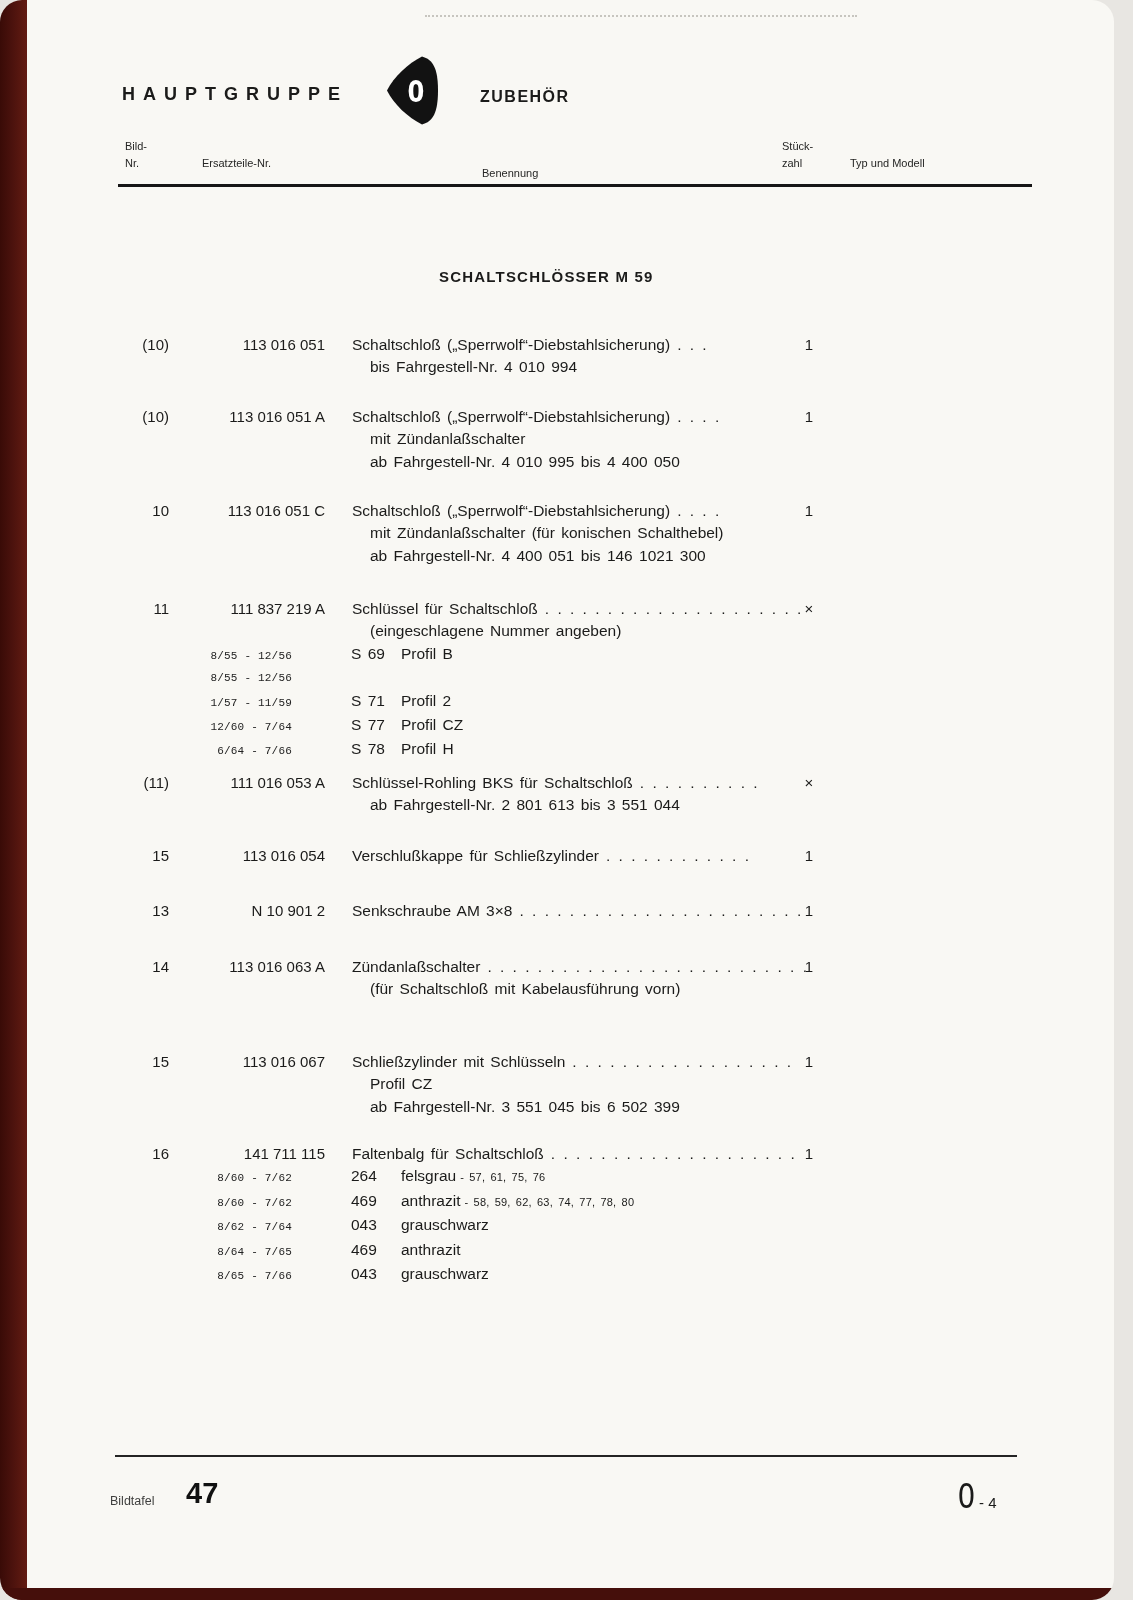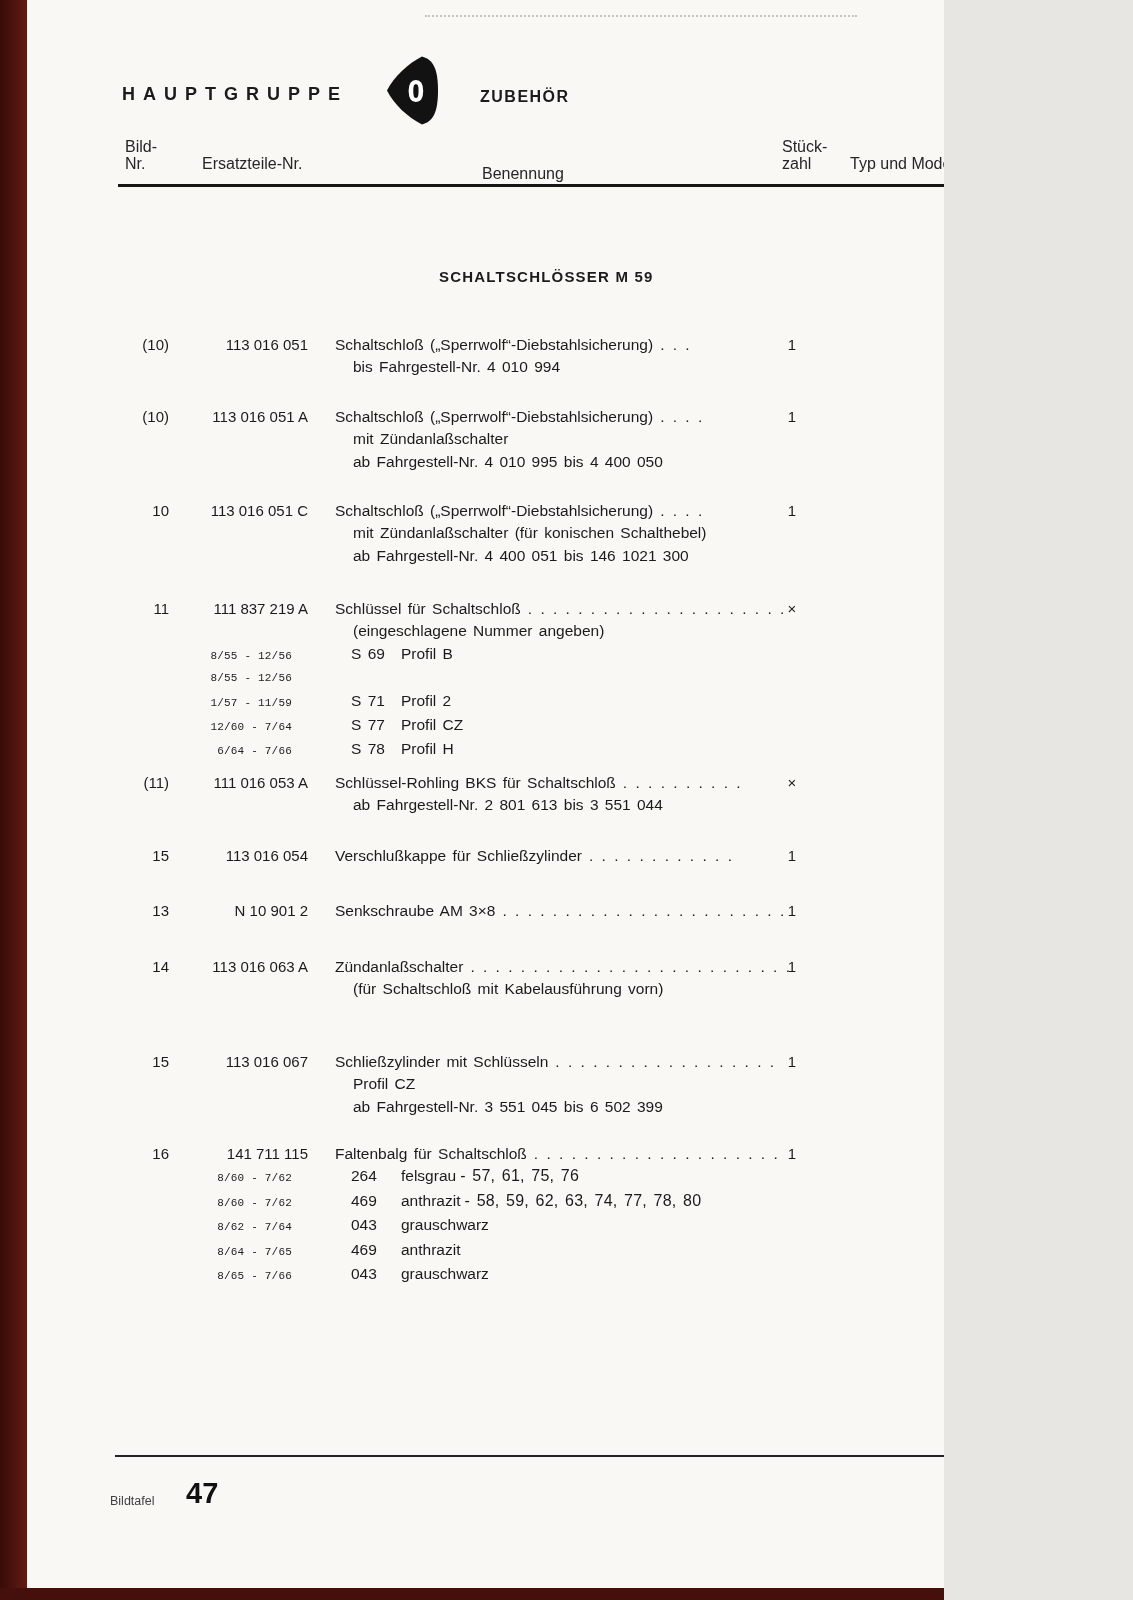--- a/index.html
+++ b/index.html
@@ -1,65 +1,66 @@
 <!DOCTYPE html>
 <html><head>
 <meta charset="utf-8">
 <style>
   html,body{margin:0;padding:0;background:#e8e6e2;}
   .page{
     position:relative;
-    width:944px;height:1600px;
+    width:1114px;height:1600px;
     background:#f9f8f4;
     font-family:"Liberation Sans","DejaVu Sans",sans-serif;
     color:#1b1b1a;
     overflow:hidden;
+    border-radius:22px;
   }
   
   .edge-left{position:absolute;left:0;top:0;width:27px;height:1600px;
     background:linear-gradient(90deg,#390b07 0%,#4b120d 45%,#5a1810 80%,#631b13 100%);}
   .edge-bottom{position:absolute;left:0;top:1588px;width:1133px;height:12px;background:#450f0b;}
   .scan-line{position:absolute;left:425px;top:15px;width:432px;height:0;
     border-top:2px dotted #b7b4ae;opacity:.75;}
 
   
   .h-title{position:absolute;left:122px;top:84px;font-size:18px;font-weight:bold;
     letter-spacing:8px;white-space:nowrap;}
   .badge{position:absolute;left:385px;top:55px;width:55px;height:71px;}
   .badge svg{display:block;width:55px;height:71px;}
   .badge-zero{position:absolute;left:0;top:0;width:55px;height:71px;
     display:flex;align-items:center;justify-content:center;padding-left:9px;box-sizing:border-box;
     color:#ffffff;font-family:"DejaVu Sans",sans-serif;font-weight:bold;font-size:31px;
     transform:scaleX(.78);}
   .h-sub{position:absolute;left:480px;top:88px;font-size:16px;font-weight:bold;letter-spacing:1.5px;}
 
   
-  .colhead{position:absolute;font-size:16px;color:#262625;line-height:17px;white-space:nowrap;}
+  .colhead{position:absolute;font-size:11px;color:#262625;line-height:17px;white-space:nowrap;}
   .ch-bild{left:125px;top:138px;}
   .ch-ersatz{left:202px;top:155px;}
   .ch-benenn{left:482px;top:165px;text-align:center;}
   .ch-stueck{left:782px;top:138px;}
   .ch-typ{left:850px;top:155px;}
   .head-rule{position:absolute;left:118px;top:184px;width:914px;height:3px;background:#161616;}
 
   .section-title{position:absolute;left:439px;top:268px;font-size:15px;font-weight:bold;
     letter-spacing:1.2px;white-space:nowrap;}
 
   
   .row{position:absolute;left:115px;width:930px;}
   .line{display:flex;align-items:baseline;line-height:22.4px;white-space:nowrap;}
   .c-bild{flex:none;width:54px;text-align:right;font-size:15px;}
-  .c-part{flex:none;width:139px;text-align:right;font-size:15px;}
+  .c-part{flex:none;width:139px;text-align:right;font-size:15px;padding-left:17px;}
   .c-name{flex:none;margin-left:27px;width:424px;font-size:15.5px;word-spacing:2px;}
   .c-name.sub{padding-left:18px;box-sizing:border-box;}
   .c-qty{flex:none;margin-left:10px;width:46px;text-align:center;font-size:15px;}
   .leader{margin-left:7px;letter-spacing:1px;}
   .c-part.vdate{font-size:11px;padding-right:16px;box-sizing:border-box;letter-spacing:.2px;color:#222;font-family:Liberation Mono, monospace;}
   .vcode{display:inline-block;width:50px;padding-left:16px;}
-  .vnote{font-size:16px;margin-left:4px;letter-spacing:.2px;}
+  .vnote{font-size:11px;margin-left:4px;letter-spacing:.2px;}
 
   
   .foot-rule{position:absolute;left:115px;top:1455px;width:902px;height:2px;background:#242424;}
   .f-label{position:absolute;left:110px;top:1494px;font-size:12.5px;color:#3f3f3e;}
   .f-page{position:absolute;left:186px;top:1477px;font-size:29px;font-weight:bold;color:#111;}
   .f-code{position:absolute;left:956px;top:1477px;display:flex;align-items:baseline;}
   .g-main{font-size:33px;font-weight:400;font-family:"DejaVu Sans",sans-serif;transform:scaleX(.85);}
   .g-sub{font-size:15px;margin-left:2px;}
 </style>
 </head>

